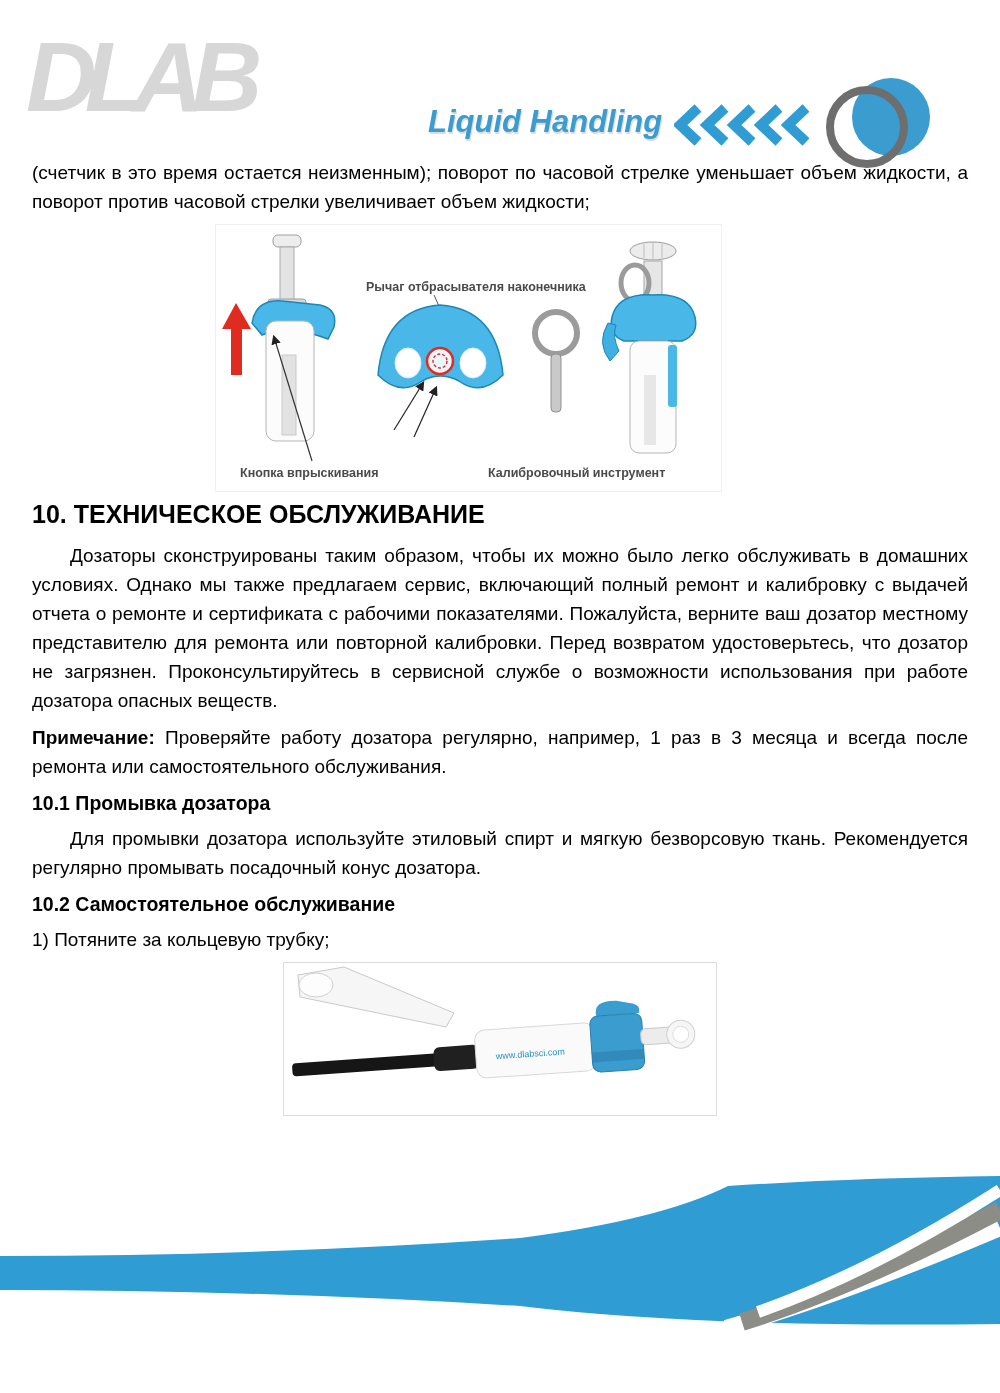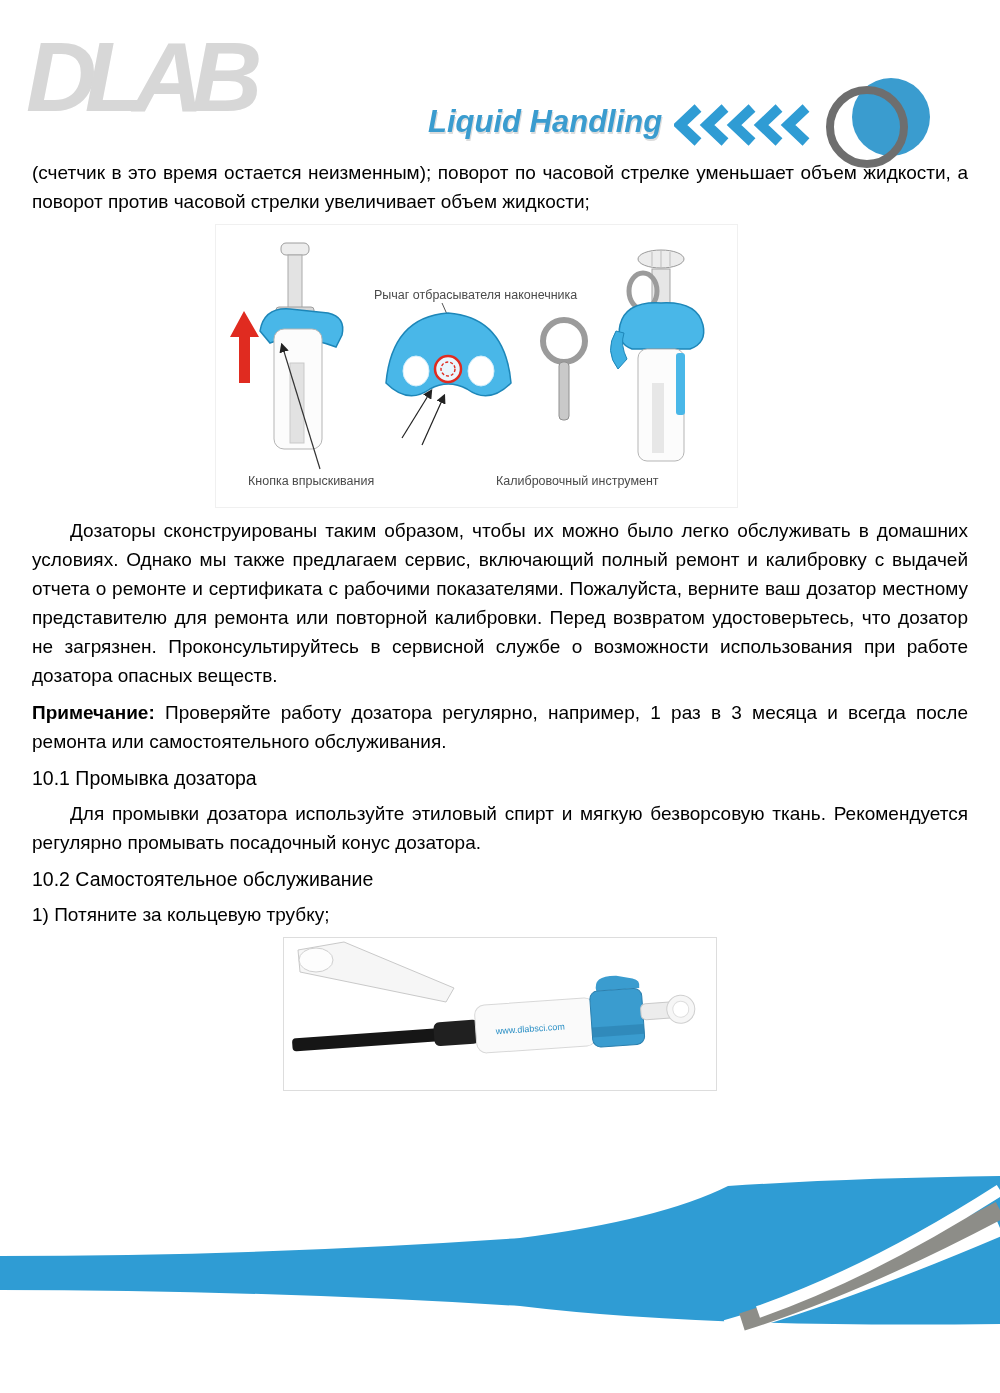--- a/index.html
+++ b/index.html
@@ -17,24 +17,24 @@
         background:#3a9ccf;z-index:1;}
   .circle-ring{position:absolute;left:826px;top:86px;width:66px;height:66px;border-radius:50%;
         border:8px solid #6e6e6e;background:transparent;z-index:2;}
 
   
   .content{position:absolute;left:32px;top:158px;width:936px;z-index:2;font-size:19px;line-height:29px;}
   .content p{margin:0 0 8px;text-align:justify;}
   p.spaced{line-height:44px;margin:4px 0 6px;}
   p.indent{text-indent:38px;}
   h2{font-size:25px;font-weight:700;margin:6px 0 12px;}
-  h3{font-size:19.5px;font-weight:400;margin:2px 0 6px;}
+  h3{font-size:19.5px;font-weight:700;margin:2px 0 6px;}
   b{font-weight:700;}
 
-  figure{margin:0 8px 8px 183px;padding:8px;width:505px;background:#fff;border:1px solid #f0f0f0;}
+  figure{margin:0 8px 8px 183px;padding:0;width:505px;background:#fff;border:1px solid #f0f0f0;font-weight:bold;}
   .fig-label{font-size:12.5px;fill:#4a4a4a;font-family:"Liberation Sans",sans-serif;}
 
   .photo{margin:6px auto 0;width:432px;height:152px;border:1px solid #ddd;background:#fff;
          position:relative;z-index:2;}
 
   .swoosh{position:absolute;left:0;top:1176px;z-index:0;}
 </style>
 </head>
 <body>
 
@@ -113,20 +113,21 @@
           <rect x="414" y="116" width="46" height="112" rx="9" fill="#fcfcfc" stroke="#b5b5b5"></rect>
           <rect x="452" y="120" width="9" height="62" rx="3" fill="#49b7e8"></rect>
           <rect x="428" y="150" width="12" height="70" fill="#e7e7e7"></rect>
         </g>
 
         <text class="fig-label" x="24" y="252">Кнопка впрыскивания</text>
         <text class="fig-label" x="272" y="252">Калибровочный инструмент</text>
       </svg>
     </figure>
 
+    <h2>10. ТЕХНИЧЕСКОЕ ОБСЛУЖИВАНИЕ</h2>
 
     <p class="indent">Дозаторы сконструированы таким образом, чтобы их можно было легко обслуживать в домашних условиях. Однако мы также предлагаем сервис, включающий полный ремонт и калибровку с выдачей отчета о ремонте и сертификата с рабочими показателями. Пожалуйста, верните ваш дозатор местному представителю для ремонта или повторной калибровки. Перед возвратом удостоверьтесь, что дозатор не загрязнен. Проконсультируйтесь в сервисной службе о возможности использования при работе дозатора опасных веществ.</p>
 
     <p><b>Примечание:</b><span> Проверяйте работу дозатора регулярно, например, 1 раз в 3 месяца и всегда после ремонта или самостоятельного обслуживания.</span></p>
 
     <h3>10.1 Промывка дозатора</h3>
     <p class="indent">Для промывки дозатора используйте этиловый спирт и мягкую безворсовую ткань. Рекомендуется регулярно промывать посадочный конус дозатора.</p>
 
     <h3>10.2 Самостоятельное обслуживание</h3>
     <p>1)   Потяните за кольцевую трубку;</p>

